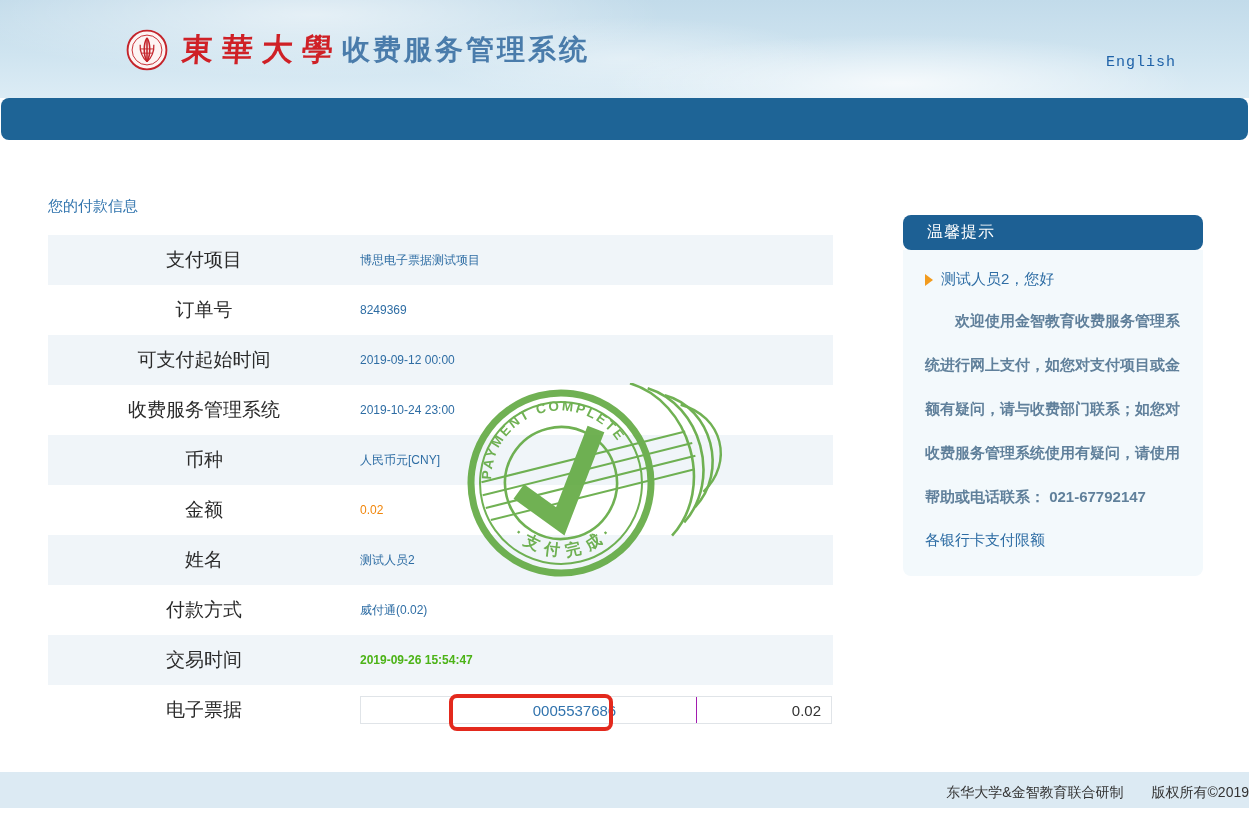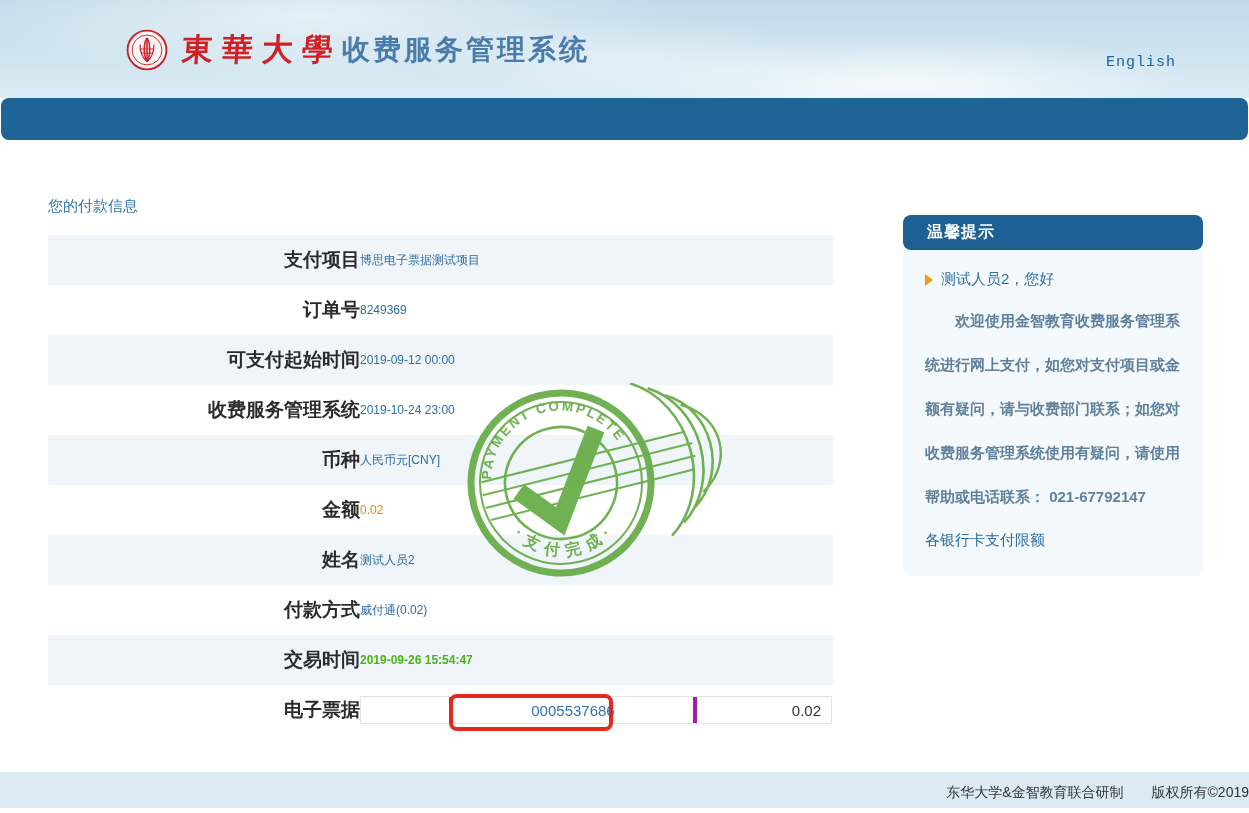--- a/index.html
+++ b/index.html
@@ -41,50 +41,50 @@
     background:#1e6496; border-radius:8px;
   }
 
   
   .section-title { position:absolute; left:48px; top:197px; font-size:15px; color:#3174ad; }
 
   
   .pay-table { position:absolute; left:48px; top:235px; width:785px; z-index:1; }
   .pay-row { display:flex; align-items:center; height:50px; background:#ffffff; }
   .pay-row.alt { background:#f0f5f9; }
-  .pay-label { width:312px; text-align:right; font-size:19px; color:#2b2b2b; font-weight:700; }
+  .pay-label { width:312px; text-align:center; font-size:19px; color:#2b2b2b; font-weight:400; }
   .pay-value { flex:1; font-size:12px; color:#2e6da4; }
   .pay-value.orange { color:#f0850a; }
   .pay-value.green  { color:#4cb317; font-weight:bold; }
 
   
   .ebill-area { flex:1; padding-right:1px; }
   .ebill-table {
     display:flex; height:28px; background:#fff;
     border:1px solid #e0e4e8; align-items:stretch; font-size:15px;
   }
-  .ebill-cell { border-right:4px solid #a21caf; display:flex; align-items:center; }
+  .ebill-cell { border-right:1px solid #a21caf; display:flex; align-items:center; }
   .ebill-cell.c1 { width:92px; }
   .ebill-cell.c2 { flex:1; justify-content:center; color:#3173ad; cursor:pointer; }
   .ebill-cell.c3 { width:134px; border-right:none; justify-content:flex-end; padding-right:10px; color:#333; }
 
   .red-box {
     position:absolute; left:449px; top:694px; width:164px; height:37px;
     border:4px solid #e3291d; border-radius:8px; z-index:6; pointer-events:none;
   }
 
   
   .stamp { position:absolute; left:456px; top:383px; width:282px; height:202px; z-index:5; opacity:.85; pointer-events:none; }
   .stamp text { font-family:"Liberation Sans","DejaVu Sans",sans-serif; }
 
   
   .sidebar { position:absolute; left:903px; top:215px; width:300px; z-index:2; }
   .sidebar-header {
     height:35px; background:#1d6094; border-radius:8px;
-    color:#fff; font-size:16px; font-weight:bold;
+    color:#fff; font-size:16px; font-weight:normal;
     display:flex; align-items:center; padding-left:24px; letter-spacing:1px;
   }
   .sidebar-body {
     background:#f3f9fc; border-radius:0 0 8px 8px;
     padding:20px 22px 26px 22px; margin-top:0;
   }
   .greeting { display:flex; align-items:center; font-size:15px; color:#2e6da4; margin-bottom:10px; }
   .arrow-icon {
     width:0; height:0; border-left:8px solid #f29b1d;
     border-top:6px solid transparent; border-bottom:6px solid transparent;

